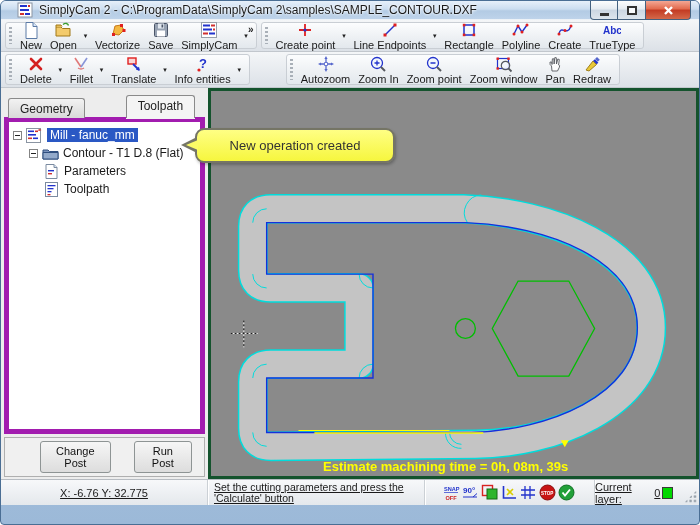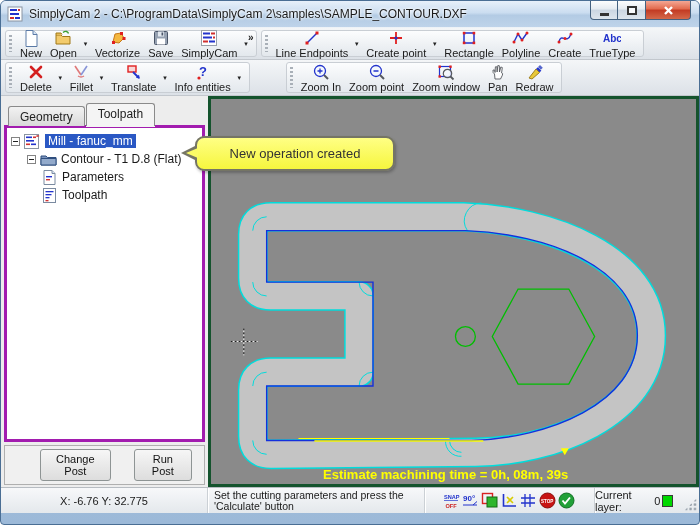--- a/index.html
+++ b/index.html
@@ -3,21 +3,21 @@
 <meta charset="utf-8">
 <style>
   * { margin:0; padding:0; box-sizing:border-box; }
   html,body { width:700px; height:525px; font-family:"Liberation Sans", sans-serif; }
   .window{
     width:700px;height:525px;position:relative;overflow:hidden;
     background:linear-gradient(#BED3EA,#9CB9D8);
     border:1px solid #4A6E94;border-radius:6px 6px 4px 4px;
   }
   
-  .titlebar{height:26px;display:flex;align-items:center;padding:0 6px;position:relative;
+  .titlebar{height:18px;display:flex;align-items:center;padding:0 16px;position:relative;
     background:linear-gradient(#E7F0FA,#CBDDF0 45%,#B3CBE4 55%,#BED3EA);}
   .app-icon{width:16px;height:16px;margin-right:6px;flex:0 0 auto;}
   .title-text{font-size:12px;color:#1A1A1A;text-shadow:0 0 3px #fff, 0 0 3px #fff;white-space:nowrap;overflow:hidden;}
   .caption-btns{position:absolute;top:0;right:8px;display:flex;height:19px;}
   .cap-btn{width:28px;height:19px;border:1px solid #44617F;border-top:none;display:flex;align-items:center;justify-content:center;
     background:linear-gradient(#FDFEFE,#E5EBF1 45%,#CBD6E2 50%,#DDE5ED);}
   .cap-btn + .cap-btn{border-left:none;}
   .cap-min{border-radius:0 0 0 4px;}
   .cap-close{width:45px;border-radius:0 0 4px 0;
     background:linear-gradient(#F4A794,#E2694C 45%,#C23A22 50%,#D4694A);}
@@ -36,25 +36,25 @@
   .tb-btn .lbl{font-size:11px;color:#1A1A1A;white-space:nowrap;line-height:12px;}
   .dd{width:9px;font-size:7px;color:#222;text-align:center;align-self:center;margin:0 1px 0 0;}
   .dd::after{content:"▾";}
   .overflow-chevron{position:absolute;top:1px;right:2px;font-size:10px;color:#222;font-weight:bold;}
   .overflow-chevron::after{content:"»";}
   .ticon{width:18px;height:18px;display:block;}
   .view-gap{width:32px;}
   
   .content{display:flex;height:391px;background:#EDEDED;position:relative;}
   .left-panel{width:206px;display:flex;flex-direction:column;padding:6px 2px 2px 3px;}
-  .tabs{display:flex;align-items:flex-end;height:23px;padding-left:4px;}
+  .tabs{display:flex;align-items:flex-end;height:23px;padding-left:4px;gap:40px;}
   .tab{font-size:12px;color:#222;padding:3px 11px 3px 11px;border:1px solid #8A8A8A;border-bottom:none;border-radius:3px 3px 0 0;
     background:linear-gradient(#F2F2F2,#D9D9D9);margin-right:1px;position:relative;top:1px;height:20px;}
   .tab.active{background:#F4F4F4;height:23px;top:1px;z-index:2;box-shadow:0 1px 0 #F4F4F4;}
-  .tree-box{flex:1;background:#fff;border:3px solid #a21caf;padding:4px 2px;overflow:hidden;font-size:12px;color:#1A1A1A;}
+  .tree-box{flex:1;background:#fff;border:5px solid #a21caf;padding:4px 2px;overflow:hidden;font-size:12px;color:#1A1A1A;}
   .tree-row{display:flex;align-items:center;height:18px;white-space:nowrap;}
   .indent{display:inline-block;width:16px;height:1px;}
   .expander{width:9px;height:9px;border:1px solid #848484;background:#fff;position:relative;margin:0 4px 0 2px;flex:0 0 auto;}
   .expander::before{content:"";position:absolute;left:1px;top:3px;width:5px;height:1px;background:#222;}
   .tree-icon{width:17px;height:15px;margin-right:4px;flex:0 0 auto;}
   .sel{background:#2A58C4;color:#fff;padding:0 3px;}
   .post-area{height:40px;margin-top:3px;border:1px solid #AFAFAF;background:#F0F0F0;display:flex;align-items:center;justify-content:space-between;padding:0 12px;}
   .win-btn{font-size:11px;color:#111;padding:3px 13px;border:1px solid #8E9494;border-radius:3px;
     background:linear-gradient(#F6F6F6,#DDDDDD);cursor:default;margin-left:23px;}
   
@@ -65,21 +65,21 @@
   .callout{position:absolute;left:194px;top:40px;width:200px;height:35px;z-index:20;
     border:2px solid #757565;border-radius:9px;background:linear-gradient(#FFFF84,#F6F63E);
     display:flex;align-items:center;justify-content:center;font-size:13px;color:#333;box-shadow:1px 2px 3px rgba(0,0,0,.25);}
   .callout::before{content:"";position:absolute;left:-16px;top:7px;border-style:solid;border-width:8px 16px 8px 0;
     border-color:transparent #757565 transparent transparent;}
   .callout::after{content:"";position:absolute;left:-11px;top:10px;border-style:solid;border-width:5px 12px 5px 0;
     border-color:transparent #FBFB66 transparent transparent;}
   
   .statusbar{height:26px;display:flex;align-items:stretch;background:linear-gradient(#F7F8FA,#E4E8EC);
     border-top:1px solid #B7BCC2;font-size:11px;color:#1A1A1A;position:relative;}
-  .sb-cell{border-right:1px solid #CBD0D5;box-shadow:1px 0 0 #fff;display:flex;align-items:center;}
+  .sb-cell{border-right:1px solid #CBD0D5;box-shadow:1px 0 0 #fff;display:flex;align-items:center;text-decoration:underline;}
   .sb-coords{width:207px;justify-content:center;}
   .sb-msg{width:217px;font-size:10.5px;line-height:11px;padding:2px 6px 0 6px;align-items:flex-start;overflow:hidden;}
   .sb-icons{width:170px;justify-content:space-evenly;padding:0 18px;}
   .sb-layer{flex:1;border-right:none;justify-content:flex-end;padding-right:26px;gap:2px;}
   .sicon{width:19px;height:17px;display:block;}
   .layer-swatch{width:12px;height:12px;background:#00D800;border:1px solid #3A3A3A;}
   .grip-corner{position:absolute;right:2px;bottom:2px;width:13px;height:13px;
     background-image:radial-gradient(#97A1AA 1.2px,transparent 1.3px);background-size:4.4px 4.4px;
     clip-path:polygon(100% 0,100% 100%,0 100%);}
 </style>
@@ -174,35 +174,35 @@
         <span class="dd"></span>
         </div>
       <span class="overflow-chevron"></span>
     </div>
 
     <div class="tb-group">
       <div class="grip"></div>
       <div class="tb-item">
           <div class="tb-btn">
         <svg class="ticon" viewBox="0 0 18 18">
+          <path d="M9 3v12M3 9h12" stroke="#E02020" stroke-width="1.8"></path>
+              <circle cx="9" cy="9" r="1.6" fill="#2233CC"></circle>
+        </svg>
+        <span class="lbl">Create point</span>
+          </div>
+        <span class="dd"></span>
+        </div>
+      <div class="tb-item">
+          <div class="tb-btn">
+        <svg class="ticon" viewBox="0 0 18 18">
           <path d="M4 14 L14 4" stroke="#2233CC" stroke-width="1.5"></path>
           <rect x="2.5" y="12.5" width="3" height="3" fill="#E02020"></rect>
               <rect x="12.5" y="2.5" width="3" height="3" fill="#E02020"></rect>
         </svg>
         <span class="lbl">Line Endpoints</span>
-          </div>
-        <span class="dd"></span>
-        </div>
-      <div class="tb-item">
-          <div class="tb-btn">
-        <svg class="ticon" viewBox="0 0 18 18">
-          <path d="M9 3v12M3 9h12" stroke="#E02020" stroke-width="1.8"></path>
-              <circle cx="9" cy="9" r="1.6" fill="#2233CC"></circle>
-        </svg>
-        <span class="lbl">Create point</span>
           </div>
         <span class="dd"></span>
         </div>
       <div class="tb-item">
           <div class="tb-btn">
         <svg class="ticon" viewBox="0 0 18 18">
           <rect x="4" y="4" width="10" height="10" fill="none" stroke="#2233CC" stroke-width="1.5"></rect>
           <rect x="2.8" y="2.8" width="2.6" height="2.6" fill="#E02020"></rect>
               <rect x="12.6" y="2.8" width="2.6" height="2.6" fill="#E02020"></rect>
           <rect x="2.8" y="12.6" width="2.6" height="2.6" fill="#E02020"></rect>
@@ -288,20 +288,33 @@
         <span class="lbl">Info entities</span>
           </div>
         <span class="dd"></span>
         </div>
     </div>
 
     <div class="view-gap"></div>
 
     <div class="tb-group">
       <div class="grip"></div>
+      <div class="tb-item">
+          <div class="tb-btn">
+        <svg class="ticon" viewBox="0 0 18 18">
+          <path d="M9 3v12M3 9h12" stroke="#5566CC" stroke-width="1.3"></path>
+          <polygon points="9,1 7.4,4 10.6,4" fill="#5566CC"></polygon>
+              <polygon points="9,17 7.4,14 10.6,14" fill="#5566CC"></polygon>
+          <polygon points="1,9 4,7.4 4,10.6" fill="#5566CC"></polygon>
+              <polygon points="17,9 14,7.4 14,10.6" fill="#5566CC"></polygon>
+          <rect x="7.6" y="7.6" width="2.8" height="2.8" fill="#fff" stroke="#5566CC" stroke-width="0.8"></rect>
+        </svg>
+        <span class="lbl">Autozoom</span>
+          </div>
+        </div>
       <div class="tb-item">
           <div class="tb-btn">
         <svg class="ticon" viewBox="0 0 18 18">
           <circle cx="8" cy="8" r="5.5" fill="#F4F8FC" stroke="#2233CC" stroke-width="1.3"></circle>
           <path d="M8 5.5v5M5.5 8h5" stroke="#2233CC" stroke-width="1.3"></path>
           <path d="M12 12 L16 16" stroke="#55585E" stroke-width="2"></path>
         </svg>
         <span class="lbl">Zoom In</span>
           </div>
         </div>

